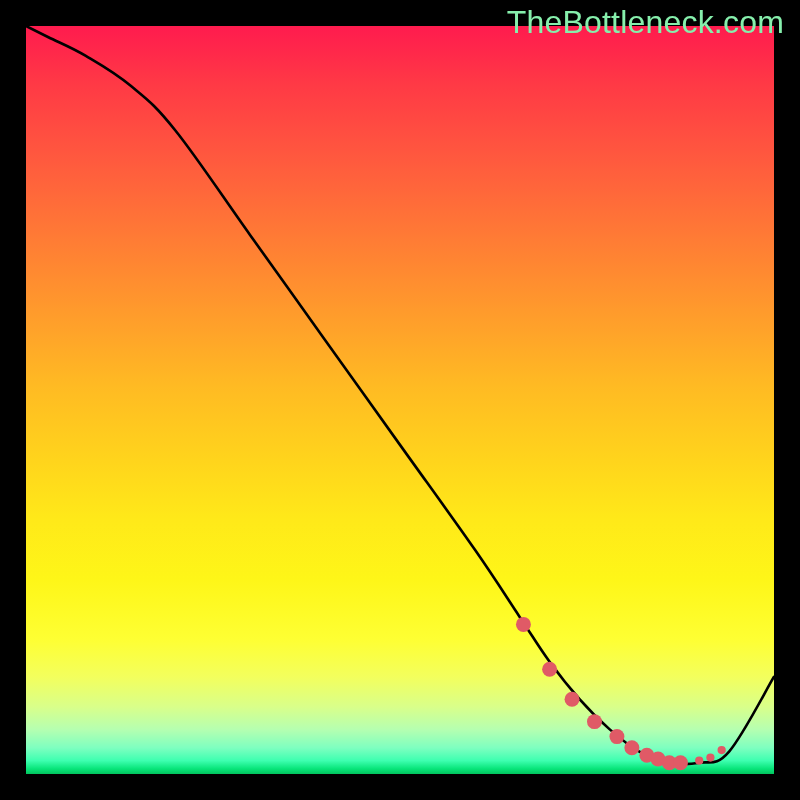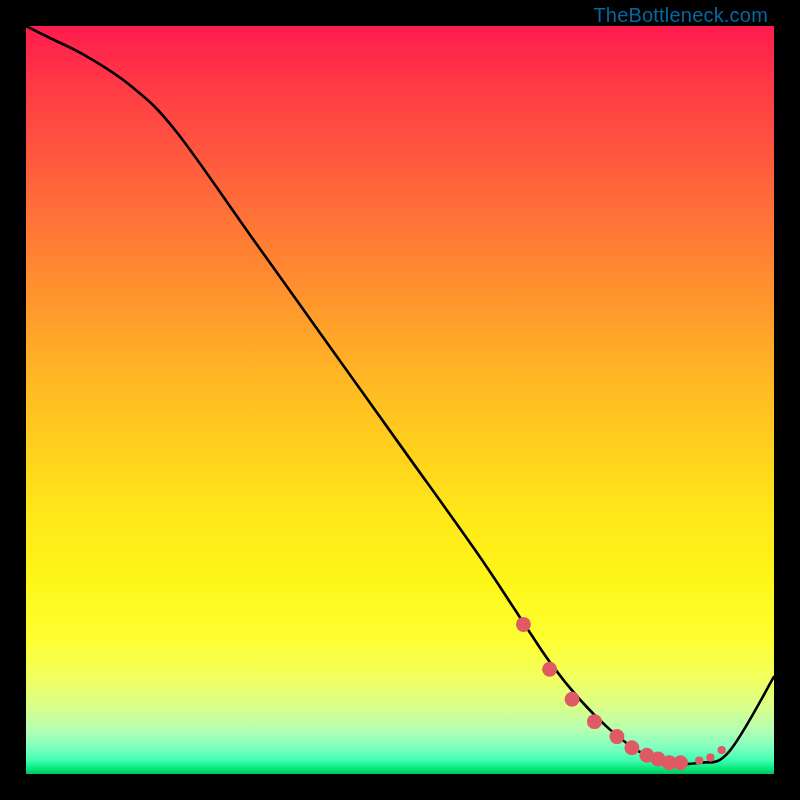--- a/index.html
+++ b/index.html
@@ -45,24 +45,24 @@
   }
   .plot svg {
     position: absolute;
     inset: 0;
     width: 100%;
     height: 100%;
   }
   .watermark {
     position: absolute;
     top: 4px;
-    right: 32px;
-    font-size: 20px;
+    right: 16px;
+    font-size: 32px;
     font-weight: 400;
-    color: #0369a1;
+    color: #86efac;
     letter-spacing: 0.2px;
   }
 </style>
 </head>
 <body>
 
 <div class="stage">
   <div class="plot">
     <svg viewBox="0 0 100 100" preserveAspectRatio="none">
       <g>

